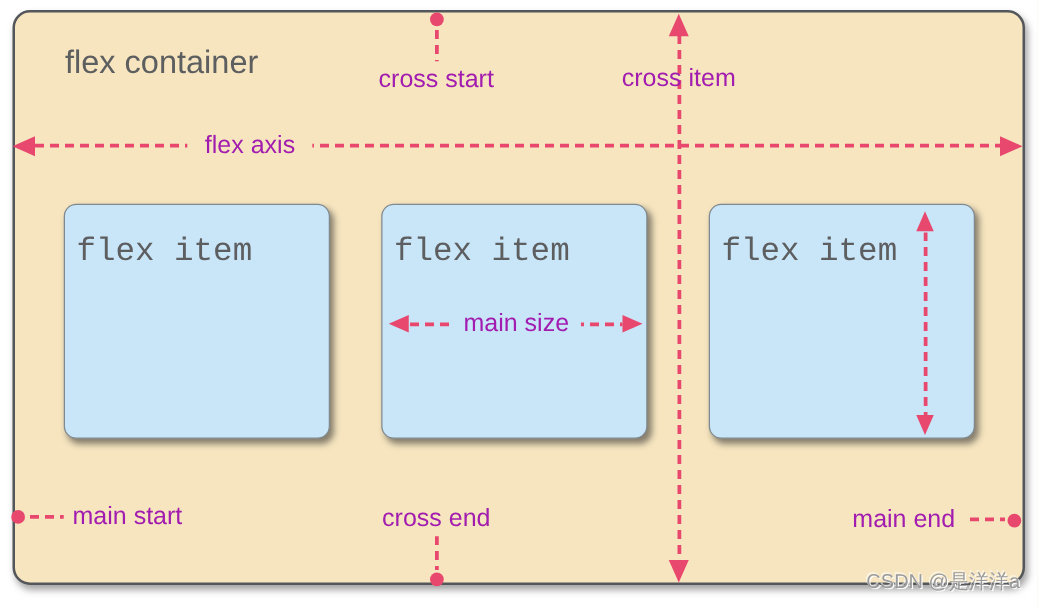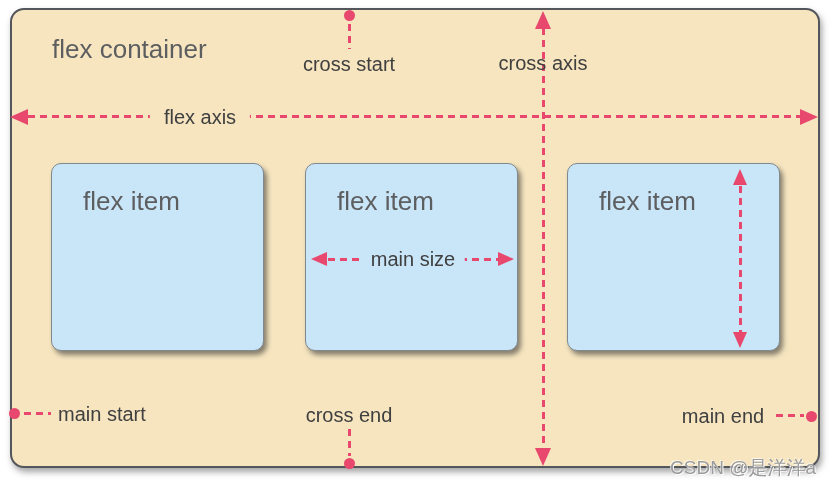--- a/index.html
+++ b/index.html
@@ -18,32 +18,33 @@
     left: 10px; top: 8px;
     width: 810px; height: 460px;
     box-sizing: border-box;
     background: #f6e5bf;
     border: 2px solid #53565a;
     border-radius: 14px;
     box-shadow: 2px 4px 6px rgba(90,90,90,0.55);
   }
 
   .gray-label { color: #5d5e60; font-size: 26px; white-space: nowrap; }
-  .pink-label { color: #404040; font-size: 20px; white-space: nowrap; }
+  .pink-label { color: #a21caf; font-size: 20px; white-space: nowrap; }
 
   .container-title { left: 52px; top: 34px; }
 
   
   .flex-item {
     top: 163px; width: 213px; height: 188px;
     box-sizing: border-box;
     background: #c9e5f8;
     border: 1px solid #80898f;
     border-radius: 10px;
     box-shadow: 3px 4px 5px rgba(40,40,40,0.55);
+    font-family: Liberation Mono, monospace;
   }
   .item-1 { left: 51px; }
   .item-2 { left: 305px; }
   .item-3 { left: 567px; }
   .item-label {
     display: block;
     margin-top: 22px;
     margin-right: 52px;       
     text-align: center;
   }
@@ -86,21 +87,21 @@
     background: #c9e5f8;
     padding: 0 10px;
   }
   .cross-size-label {
     background: #c9e5f8;
     padding: 2px 8px;
   }
 
   .watermark {
     right: 14px; top: 455px;
-    font-size: 19px;
+    font-size: 16px;
     color: #9b9b9b;
     text-shadow: 1px 1px 0 rgba(255,255,255,0.95), -1px -1px 0 rgba(255,255,255,0.6);
     z-index: 10;
     white-space: nowrap;
   }
 </style>
 </head>
 <body>
 
 <div class="stage">
@@ -109,21 +110,21 @@
   <div class="abs gray-label container-title">flex container</div>
 
   <div class="abs dash-h" style="left:28px; top:115px; width:772px;"></div>
   <div class="abs ah ah-left" style="left:10px; top:109px;"></div>
   <div class="abs ah ah-right" style="left:800px; top:109px;"></div>
   <div class="abs pink-label centered main-axis-label" style="left:200px; top:117px;">flex axis</div>
 
   <div class="abs dash-v" style="left:542px; top:28px; height:421px;"></div>
   <div class="abs ah ah-up" style="left:535px; top:11px;"></div>
   <div class="abs ah ah-down" style="left:535px; top:448px;"></div>
-  <div class="abs pink-label centered" style="left:543px; top:63px;">cross axis</div>
+  <div class="abs pink-label centered" style="left:543px; top:63px;">cross item</div>
 
   <div class="abs flex-item item-1">
     <span class="item-label gray-label">flex item</span>
   </div>
   <div class="abs flex-item item-2">
     <span class="item-label gray-label">flex item</span>
   </div>
   <div class="abs flex-item item-3">
     <span class="item-label gray-label">flex item</span>
   </div>

